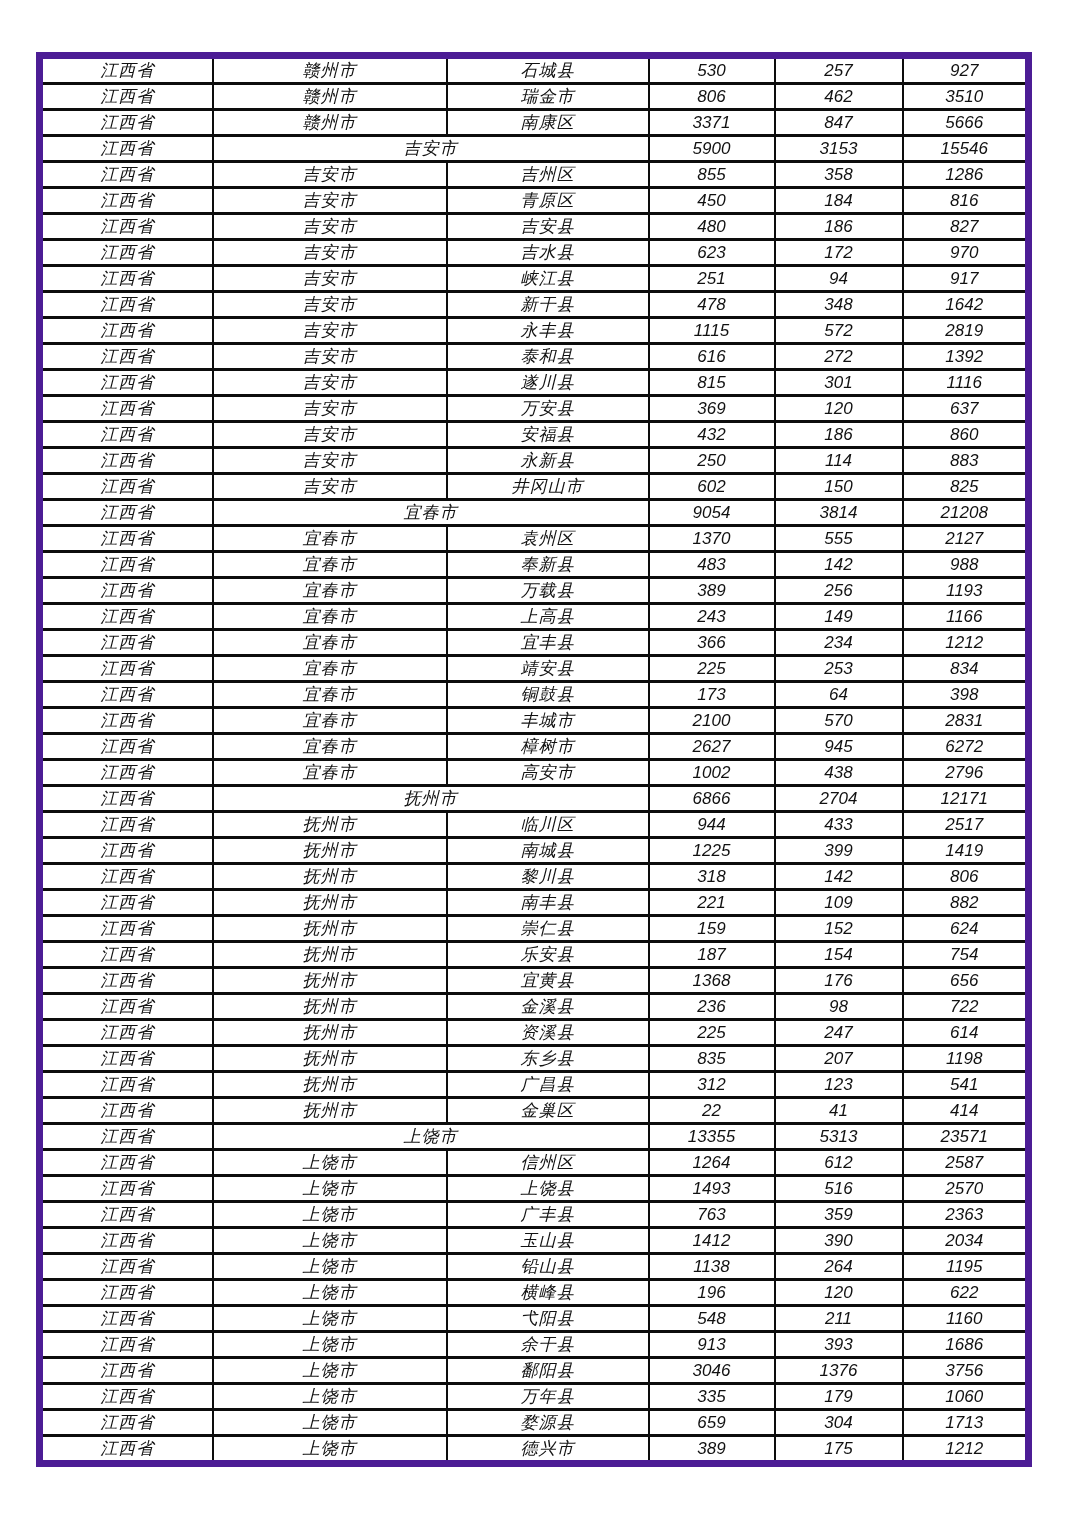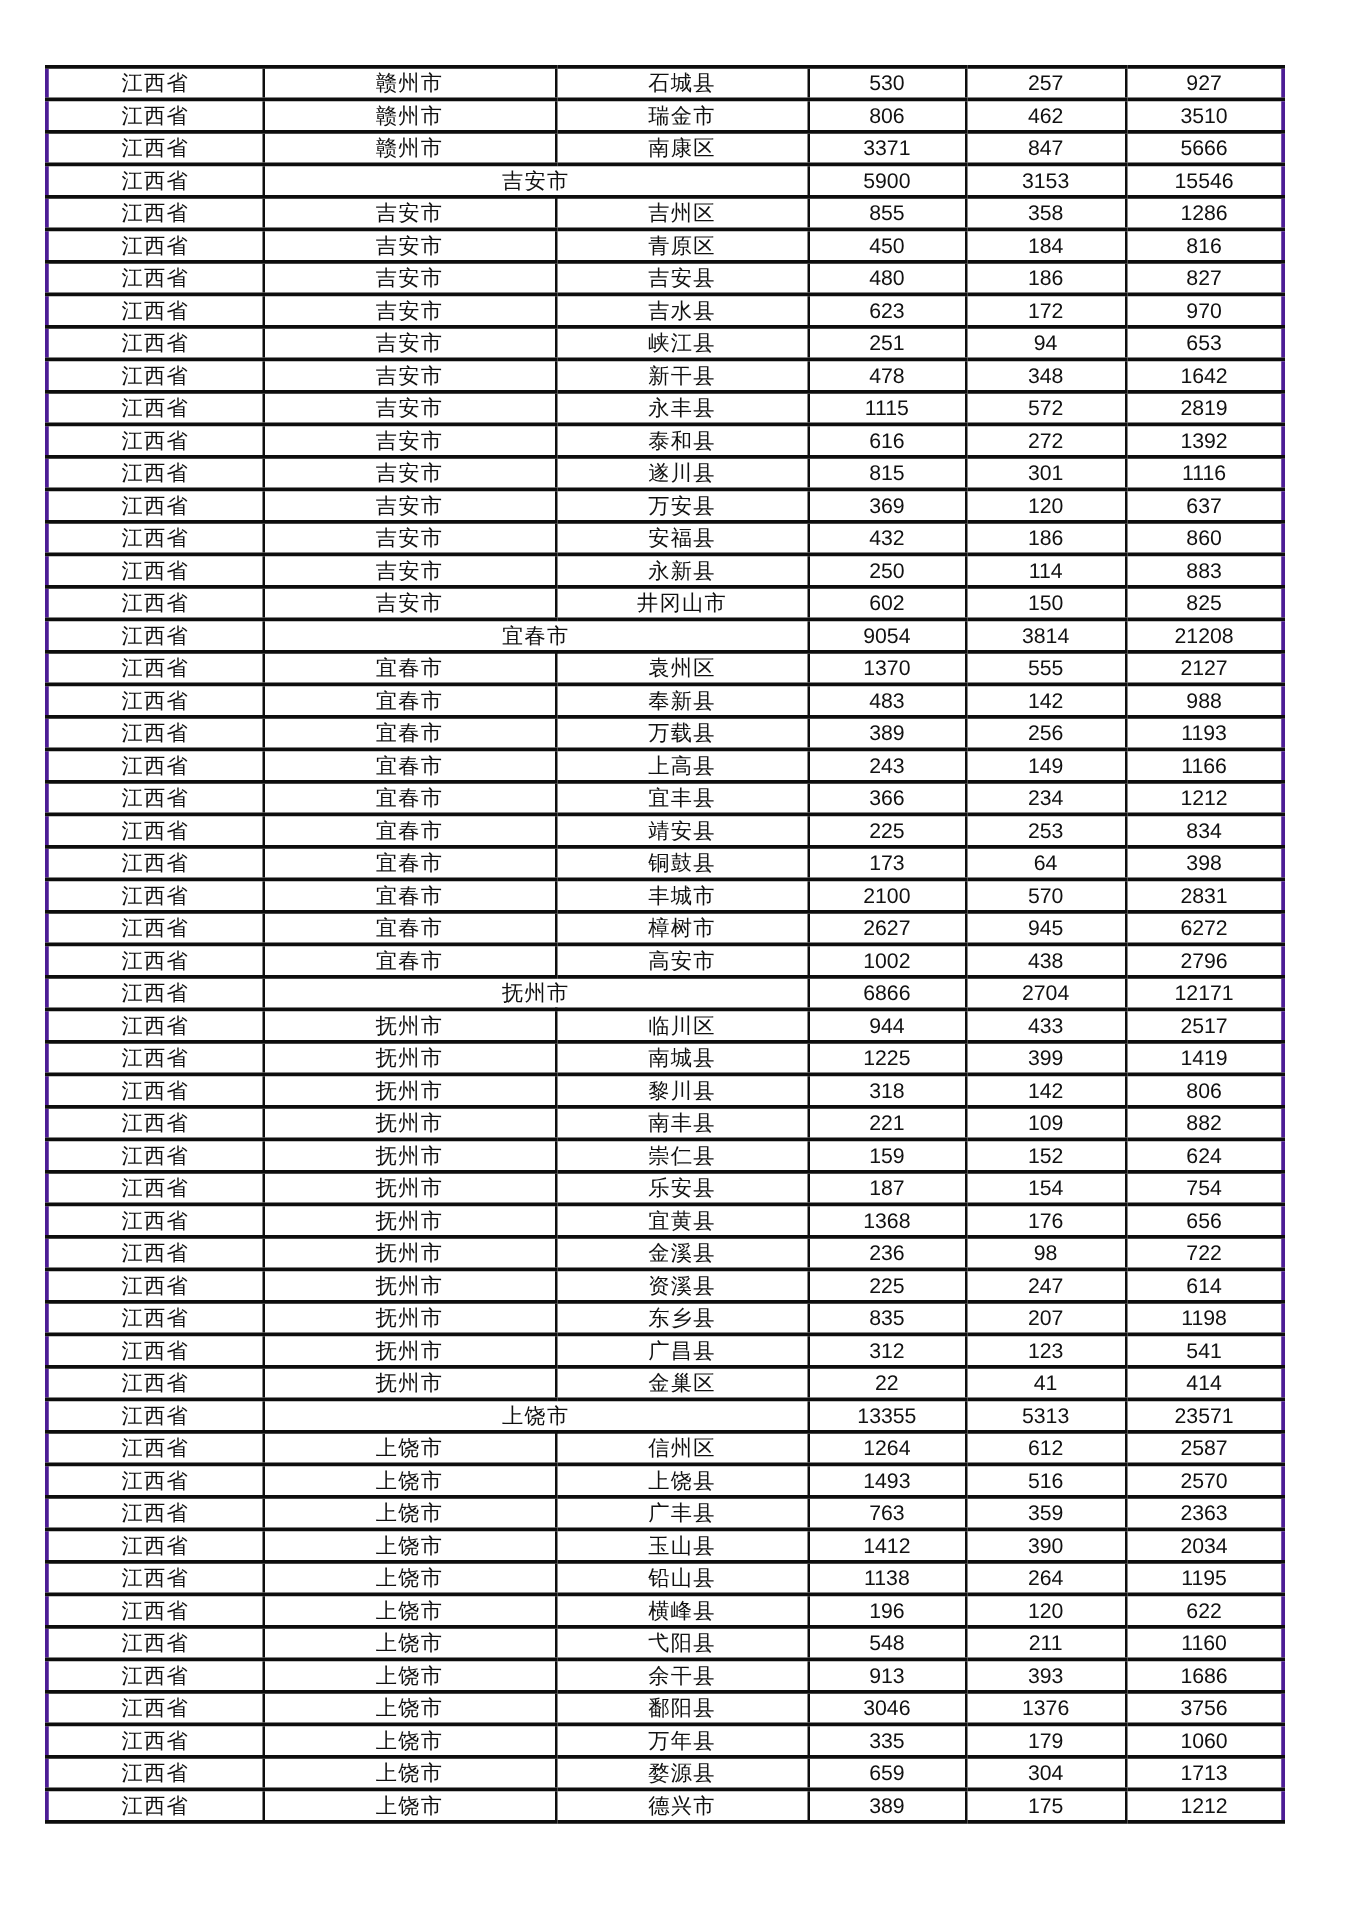--- a/index.html
+++ b/index.html
@@ -16,21 +16,22 @@
   }
   .table-wrap {
     position: absolute;
     left: 36px;
     top: 52px;
   }
   table.data-table {
     border-collapse: collapse;
     table-layout: fixed;
     width: 989px;
-    border: 3px solid #4c1d95;
+    border: 7px solid #4c1d95;
+    font-style: italic;
   }
   table.data-table td {
     border-left: 2px solid #0d0d0d;
     border-right: 2px solid #0d0d0d;
     border-top: 3px solid #0d0d0d;
     border-bottom: 3px solid #0d0d0d;
     height: 23px;
     line-height: 23px;
     padding: 0;
     text-align: center;
@@ -132,21 +133,21 @@
           <td class="num">623</td>
           <td class="num">172</td>
           <td class="num">970</td>
         </tr>
         <tr>
           <td class="cjk">江西省</td>
           <td class="cjk">吉安市</td>
           <td class="cjk">峡江县</td>
           <td class="num">251</td>
           <td class="num">94</td>
-          <td class="num">653</td>
+          <td class="num">917</td>
         </tr>
         <tr>
           <td class="cjk">江西省</td>
           <td class="cjk">吉安市</td>
           <td class="cjk">新干县</td>
           <td class="num">478</td>
           <td class="num">348</td>
           <td class="num">1642</td>
         </tr>
         <tr>

